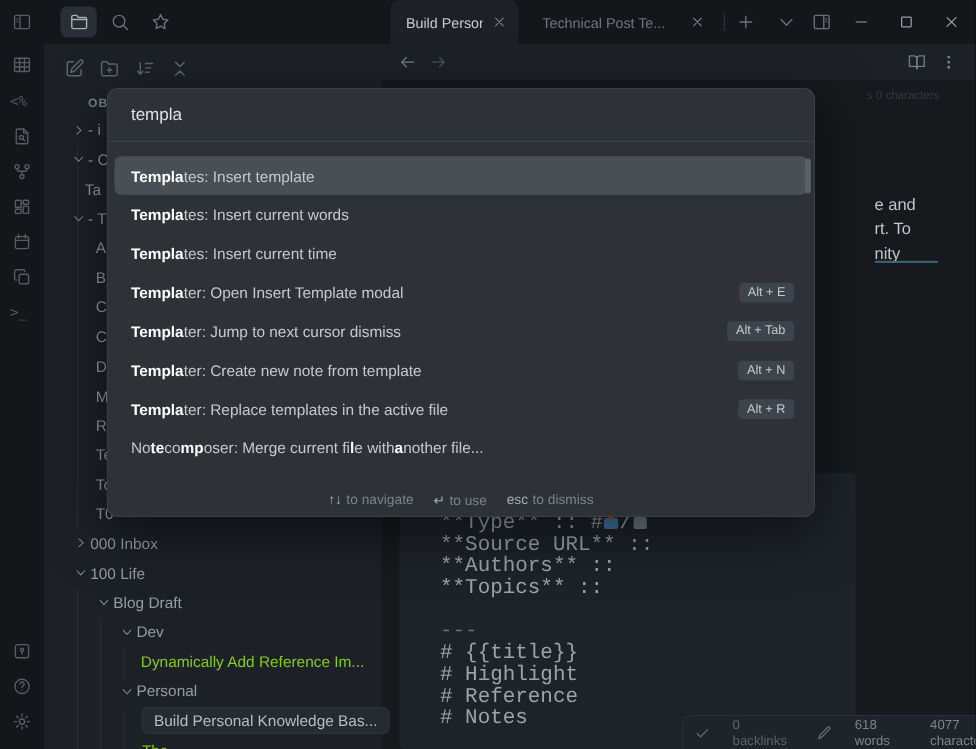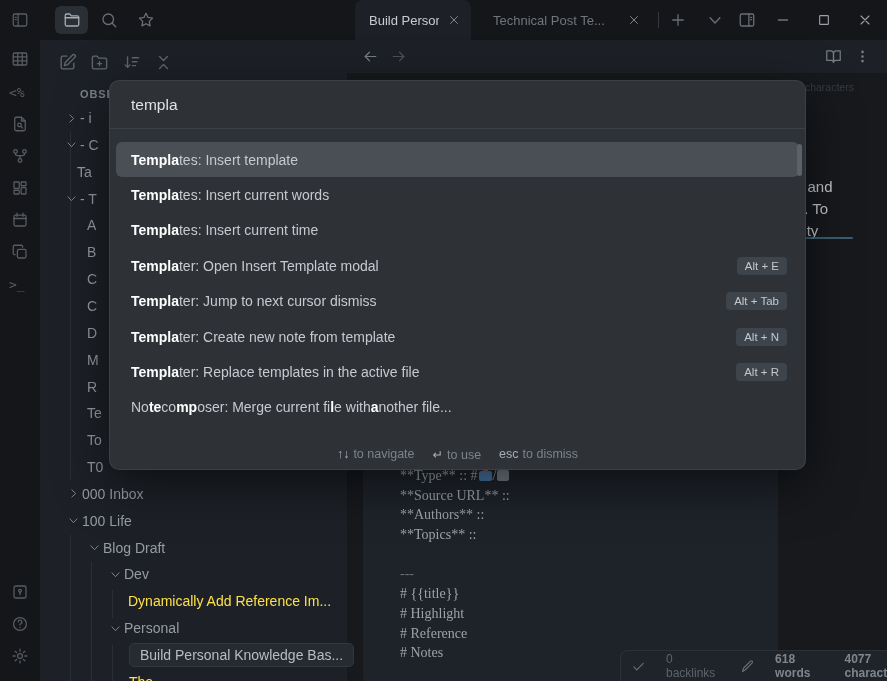--- a/index.html
+++ b/index.html
@@ -27,21 +27,21 @@
                 border-radius:6px; display:flex; align-items:center; justify-content:center; color:#a7adb3; }
   .sb-headrow .hic { position:absolute; top:11px; width:18px; height:18px; color:#6a7077; }
   .sb-toolbar { position:absolute; left:0; top:8px; width:307px; height:30px; }
   .sb-toolbar .tic { position:absolute; top:5px; width:19px; height:19px; color:#5f666d; }
   .vault-name { position:absolute; left:40px; top:48px; font-size:11px; font-weight:700;
                 letter-spacing:.08em; color:#7c828a; }
   .tree { position:absolute; left:0; top:0; width:307px; height:641px; }
   .tree-row { position:absolute; left:0; height:26px; width:307px; display:flex; align-items:center;
               font-size:14px; color:#969ca3; cursor:pointer; white-space:nowrap; }
   .tree-row .chev { position:absolute; width:13px; height:13px; color:#858b92; }
-  .tree-row.dim .lbl { color:#fde047; }
+  .tree-row.dim .lbl { color:#84cc16; }
   .tree-row.active .lbl { color:#b7bdc3; background:#262b31; border:1px solid #31373e;
                           border-radius:5px; padding:3px 10px; margin-left:-11px; }
   .guide { position:absolute; width:1px; background:#2a2f36; }
 
   
   .main { position:absolute; left:347px; top:0; width:540px; height:681px; }
   .tabbar { position:absolute; left:0; top:0; width:540px; height:40px; }
   .tab { position:absolute; top:0; height:40px; display:flex; align-items:center; gap:8px;
          padding:0 10px 0 14px; font-size:13px; cursor:pointer; }
   .tab.active { left:8px; width:116px; background:#1d2127; border-radius:8px 8px 0 0; color:#c8ccd1; }
@@ -56,42 +56,42 @@
   .eh-ic { position:absolute; top:8px; width:17px; height:17px; color:#767d84; cursor:pointer; }
   .eh-ic.dimmed { color:#4b5157; }
 
   .content { position:absolute; left:0; top:73px; width:540px; height:608px; background:#17191d; }
   .faint-frag { position:absolute; left:441px; top:8px; font-size:10.5px; color:#363c42; }
   .para-frag { position:absolute; left:448px; top:103px; font-size:15px; line-height:22px; color:#c3c7cb; }
   .teal-line { position:absolute; left:448px; top:164px; width:58px; height:2px;
                background:#3e6d80; border-radius:1px; opacity:.85; }
   .codeblock { position:absolute; left:16px; top:357px; width:415px; height:251px;
                background:#1e232a; border-radius:4px; }
-  .code-lines { position:absolute; left:37px; top:36px; font-family:Liberation Serif, serif;
-                font-size:14px; line-height:19.7px; color:#9ba3ab; white-space:pre; }
+  .code-lines { position:absolute; left:37px; top:36px; font-family:Liberation Mono, monospace;
+                font-size:19px; line-height:19.7px; color:#9ba3ab; white-space:pre; }
   .code-line { height:19.7px; display:flex; align-items:center; }
   .code-line.dim { color:#6a7178; }
   .emoji-a { display:inline-block; width:13px; height:10px; background:#4878a8; border-radius:2px;
              position:relative; margin:0 1px; }
   .emoji-a:after { content:''; position:absolute; top:-3px; left:4px; width:5px; height:4px;
                    background:#b5493f; border-radius:1px; }
   .emoji-b { display:inline-block; width:12px; height:11px; background:#757d85; border-radius:2px;
              margin:0 1px; }
 
   .statusbar { position:absolute; left:273px; top:650px; width:311px; height:31px; background:#1f242a;
                border-radius:8px 0 0 0; border-top:1px solid #2b3138; border-left:1px solid #2b3138;
                display:flex; align-items:center; gap:20px; padding:0 10px; font-size:12px; z-index:5; }
   .statusbar .sic { width:15px; height:15px; color:#6a7178; flex:none; }
   .st-backlinks { color:#5c636a; margin-right:4px; }
-  .st-words, .st-chars { color:#7e858d;font-weight:bold; }
+  .st-words, .st-chars { color:#7e858d; }
 
   
-  .palette { position:absolute; left:97px; top:80px; width:697px; height:390px; background:#2e3237;
+  .palette { position:absolute; left:97px; top:80px; width:644px; height:390px; background:#2e3237;
              border:1px solid rgba(255,255,255,.07); border-radius:10px; z-index:10;
-             box-shadow:0 14px 50px rgba(0,0,0,.55);margin-left:12px; }
+             box-shadow:0 14px 50px rgba(0,0,0,.55); }
   .palette-input { position:absolute; left:0; top:0; width:100%; height:48px; background:transparent;
                    border:none; outline:none; border-bottom:1px solid #3d4248; color:#dfe2e5;
                    font-size:15.5px; padding:0 21px; font-family:"Liberation Sans", sans-serif; }
   .results { position:absolute; left:6px; top:61px; right:6px; }
   .result { position:relative; height:35.4px; display:flex; align-items:center; padding:0 15px;
             font-size:14px; color:#c6cacf; border-radius:6px; cursor:pointer; }
   .result b { font-weight:700; color:#ffffff; }
   .result.selected { background:#4a4f55; }
   .result .hotkey { position:absolute; right:12px; background:#3e444b; border-radius:4px;
                     padding:3px 8px; font-size:11.5px; color:#c3c8cd; }

